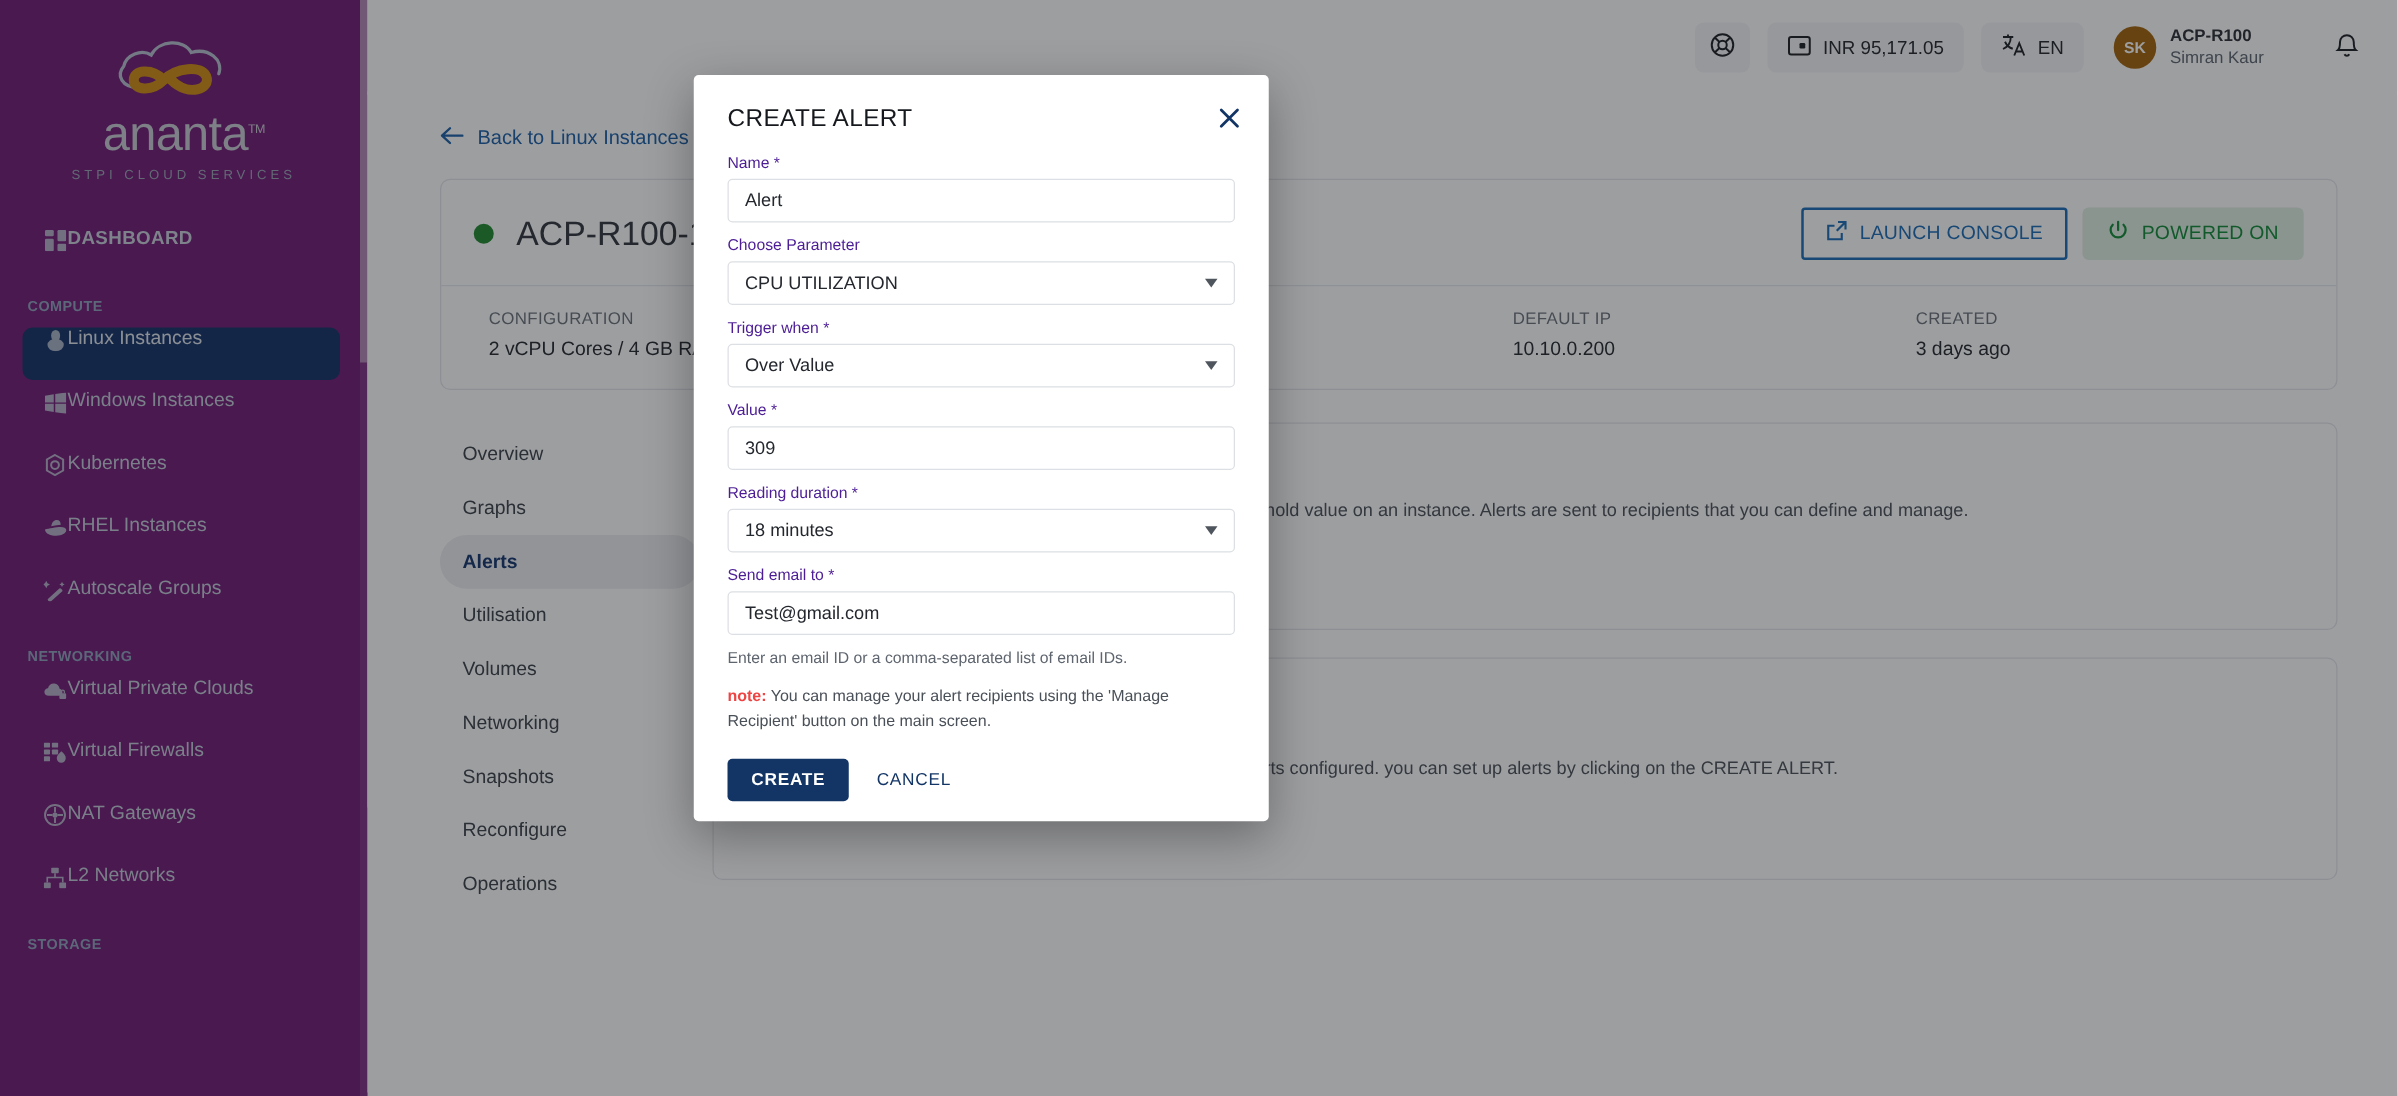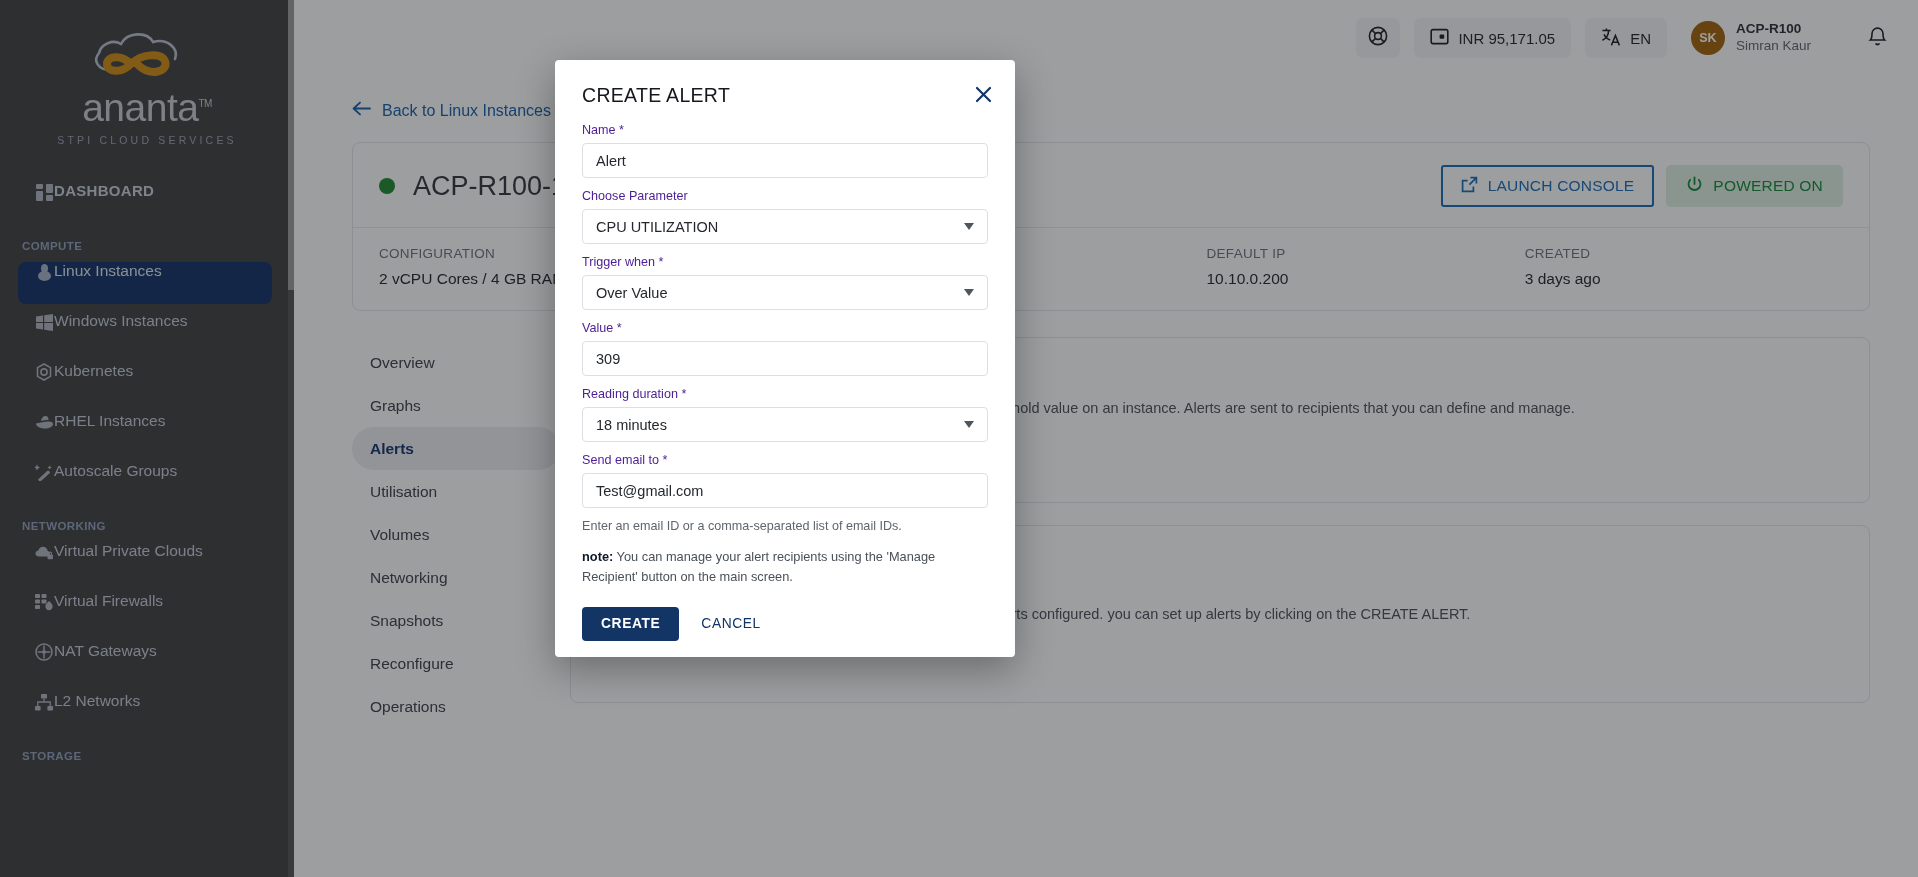--- a/index.html
+++ b/index.html
@@ -8,21 +8,21 @@
     font-family: "Liberation Sans", sans-serif;
     overflow: hidden;
     background: #ffffff;
   }
   #root { position: relative; width: 1918px; height: 877px; }
 
   
   .sidebar {
     position: absolute; left: 0; top: 0;
     width: 294px; height: 877px;
-    background: #404040;
+    background: #701a75;
     overflow: hidden;
   }
   .sidebar-scrollbar {
     position: absolute; right: 0; top: 0; width: 6px; height: 877px;
     background: rgba(255,255,255,0.10);
   }
   .sidebar-scrollbar .thumb {
     position: absolute; top: 0; left: 0; width: 6px; height: 290px;
     background: rgba(255,255,255,0.42);
   }
@@ -113,21 +113,21 @@
     font-size: 15.5px; letter-spacing: .2px; cursor: pointer; background: #fff;
   }
   .btn-power {
     display: flex; align-items: center; gap: 10px; height: 42px; padding: 0 20px;
     background: #dff0e3; color: #108a36; border-radius: 5px;
     font-size: 15.5px; letter-spacing: .2px; cursor: pointer;
   }
   .inst-meta {
     border-top: 1px solid #e6e9ed; display: flex; padding: 18px 26px 22px 26px;
   }
-  .meta-col { flex: 1 1 0; min-width: 0; }
+  .meta-col { flex: 1 1 0; min-width: 0; margin-left: 12px; }
   .meta-k { font-size: 13.5px; color: #6b727b; letter-spacing: .3px; margin-bottom: 9px; }
   .meta-v { font-size: 15.5px; color: #24282e; white-space: nowrap; }
   .meta-col.wide { flex: 2.6 1 0; }
 
   .panel { display: flex; margin: 26px 48px 0 58px; gap: 10px; }
   .tabs { width: 208px; flex: 0 0 208px; padding-top: 4px; }
   .tab {
     height: 43px; display: flex; align-items: center; padding-left: 18px;
     font-size: 15.5px; color: #3b4149; border-radius: 22px; cursor: pointer;
     margin-bottom: 0;
@@ -178,21 +178,21 @@
     font-size: 14.5px; color: #24282e; background: #fff; cursor: text;
   }
   .fld-box.sel { cursor: pointer; }
   .caret {
     margin-left: auto; width: 0; height: 0;
     border-left: 5.5px solid transparent; border-right: 5.5px solid transparent;
     border-top: 7px solid #4f555d;
   }
   .hint { font-size: 12.6px; color: #5e656e; margin-top: 2px; }
   .note { font-size: 12.8px; color: #4a5058; line-height: 1.55; margin-top: 14px; }
-  .note b { color: #0f172a; }
+  .note b { color: #ef4444; }
   .modal-actions { display: flex; align-items: center; gap: 12px; margin-top: 20px; }
   .btn-create {
     background: #123566; color: #fff; border: none; border-radius: 4px;
     height: 34px; padding: 0 19px; font-size: 13.8px; font-weight: 700;
     letter-spacing: .6px; cursor: pointer; font-family: inherit;
   }
   .btn-cancel {
     background: transparent; border: none; color: #123566; font-size: 13.8px;
     font-weight: 400; letter-spacing: .6px; cursor: pointer; padding: 0 10px;
     height: 34px; font-family: inherit;

